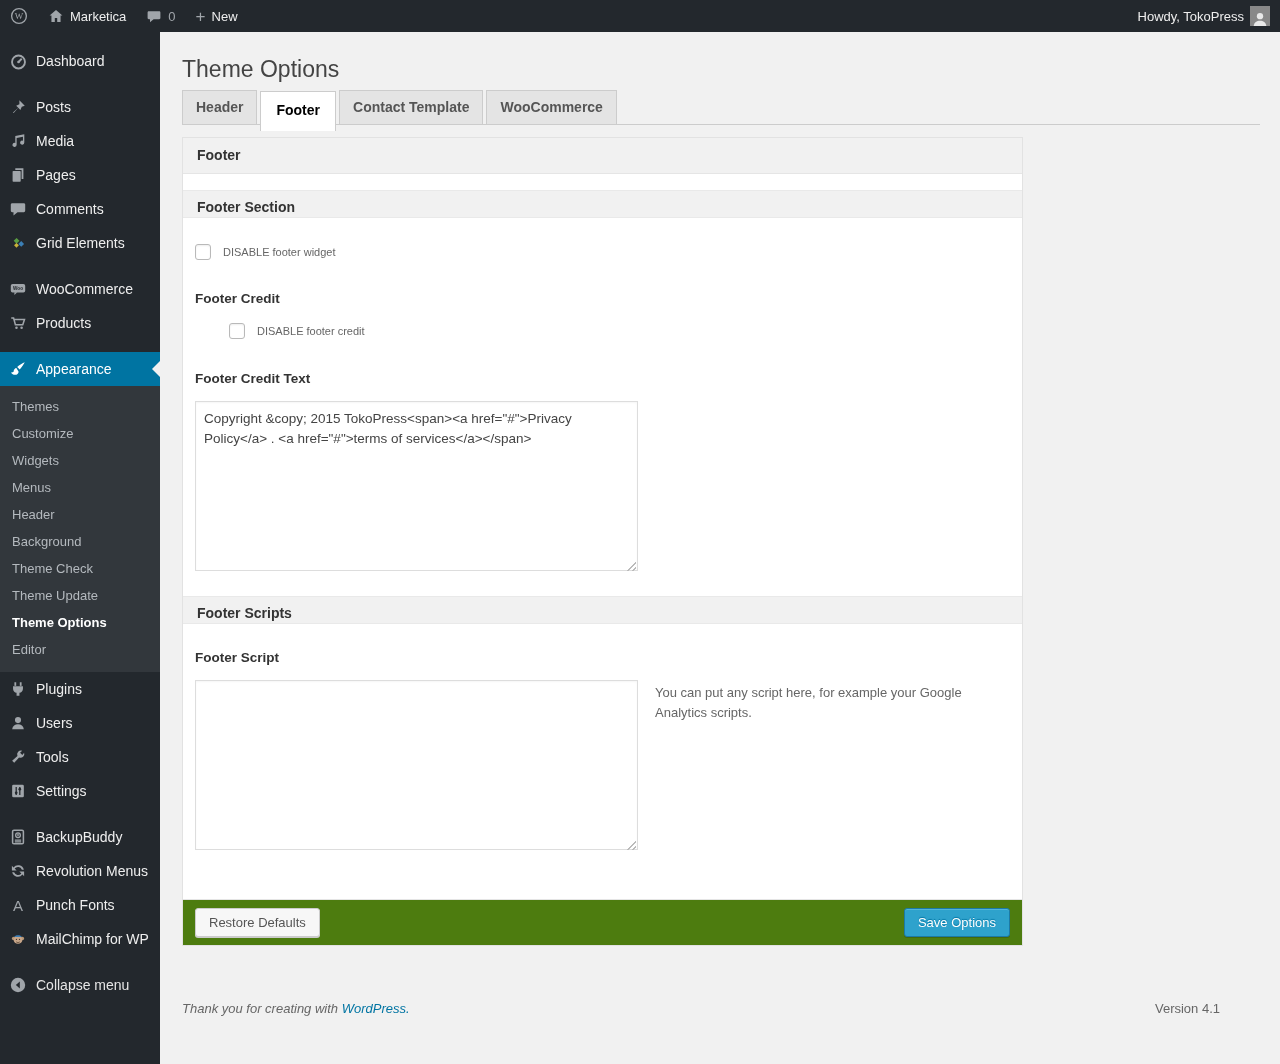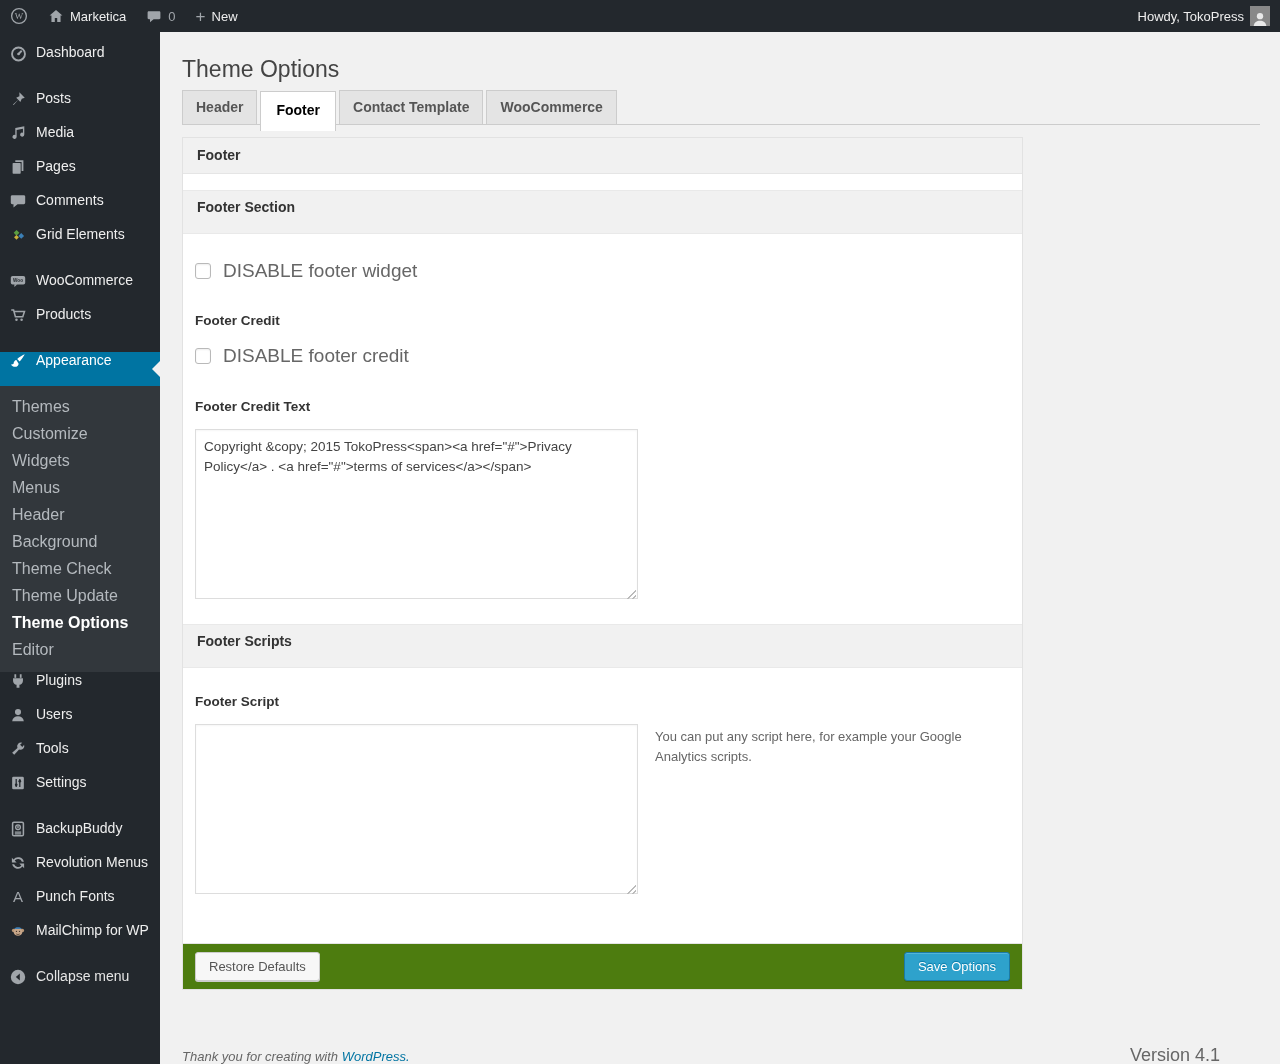--- a/index.html
+++ b/index.html
@@ -11,66 +11,66 @@
   #adminbar { position:absolute; top:0; left:0; right:0; height:32px; background:#23282d; display:flex; justify-content:space-between; z-index:60; }
   .ab-side { display:flex; align-items:stretch; }
   .ab-item { display:flex; align-items:center; gap:6px; padding:0 10px; color:#eee; font-size:13px; cursor:pointer; }
   .ab-icon { color:#a0a5aa; display:flex; align-items:center; }
   .ab-count { color:#a0a5aa; }
   .ab-plus { color:#a0a5aa; font-size:17px; font-weight:400; line-height:1; }
   .avatar { width:20px; height:20px; background:#888; display:flex; align-items:flex-end; justify-content:center; overflow:hidden; }
 
   
   #sidebar { position:absolute; top:32px; left:0; width:160px; bottom:0; background:#23282d; padding-top:12px; }
-  .menu-item { display:flex; align-items:flex-start; height:34px; color:#eee; font-size:14px; cursor:pointer; }
+  .menu-item { display:flex; align-items:center; height:34px; color:#eee; font-size:14px; cursor:pointer; }
   .menu-icon { width:36px; display:flex; justify-content:center; color:#a0a5aa; flex:none; }
   .menu-sep { height:12px; }
   .menu-item.active { background:#0074a2; color:#fff; position:relative; }
   .menu-item.active .menu-icon { color:#fff; }
   .menu-item.active::after { content:""; position:absolute; right:0; top:50%; margin-top:-8px; border:8px solid transparent; border-right-color:#f1f1f1; }
   .submenu { background:#32373c; padding:7px 0 9px; }
-  .sub-item { padding:7px 12px 7px 12px; font-size:16px; color:#b4b9be; cursor:pointer; line-height:13px; }
+  .sub-item { padding:7px 12px 7px 12px; font-size:13px; color:#b4b9be; cursor:pointer; line-height:13px; }
   .sub-item.current { color:#fff; font-weight:700; }
   .glyph-icon { font-size:14px; color:#a0a5aa; font-style:normal; }
 
   
   #content { position:absolute; left:160px; top:32px; right:0; bottom:0; padding:0 20px 0 22px; }
   h1.page-title { font-size:23px; font-weight:400; color:#444; padding:23px 0 3px; line-height:29px; }
 
   .nav-tabs { border-bottom:1px solid #ccc; padding-top:9px; display:flex; align-items:flex-end; height:38px; }
   .nav-tab { background:#e4e4e4; border:1px solid #ccc; border-bottom:none; color:#555; font-size:14px; font-weight:600; padding:7px 13px 8px; margin-right:3px; cursor:pointer; line-height:1.3; }
   .nav-tab.active { background:#fff; color:#000; font-weight:700; padding:9px 15px 12px; margin-bottom:-7px; position:relative; z-index:2; }
 
   
   .panel { width:841px; background:#fff; border:1px solid #e2e2e2; margin-top:12px; }
   .group-bar { height:36px; line-height:35px; background:#f1f1f1; border-bottom:1px solid #e5e5e5; padding:0 14px; font-size:14px; font-weight:600; color:#333; }
   .panel-gap { height:16px; background:#fff; }
-  .section-bar { height:44px; line-height:32px; background:#f1f1f1; border-top:1px solid #e9e9e9; border-bottom:1px solid #e9e9e9; padding:0 14px; font-size:14px; font-weight:600; color:#333; }
+  .section-bar { height:28px; line-height:32px; background:#f1f1f1; border-top:1px solid #e9e9e9; border-bottom:1px solid #e9e9e9; padding:0 14px; font-size:14px; font-weight:600; color:#333; }
   .section-body { padding:26px 14px 22px 12px; background:#fff; }
   .field-label { font-size:13.5px; font-weight:700; color:#333; margin-bottom:17px; }
   .check-row { display:flex; align-items:center; gap:12px; margin-bottom:31px; }
   input[type=checkbox] { appearance:none; -webkit-appearance:none; width:16px; height:16px; border:1px solid #b9b9b9; border-radius:3px; background:#fff; cursor:pointer; box-shadow:inset 0 1px 2px rgba(0,0,0,.07); }
-  .check-label { font-size:19px; color:#666; cursor:pointer; }
+  .check-label { font-size:11px; color:#666; cursor:pointer; }
   .ta-wrap { position:relative; width:443px; }
   textarea { width:443px; height:170px; border:1px solid #ddd; background:#fff; resize:none; font-family:"Liberation Sans",sans-serif; font-size:13.5px; color:#444; padding:7px 8px; line-height:1.45; outline:none; box-shadow:inset 0 1px 2px rgba(0,0,0,.04); }
   .resize-handle { position:absolute; right:2px; bottom:3px; width:11px; height:11px; background:repeating-linear-gradient(135deg, transparent 0 2px, #bbb 2px 3.5px); clip-path:polygon(100% 0, 100% 100%, 0 100%); cursor:nwse-resize; }
   .field-row { display:flex; align-items:flex-start; }
   .helper { font-size:13px; color:#666; width:310px; margin-left:17px; margin-top:3px; line-height:1.55; }
   .mb15 { margin-bottom:15px; }
 
   .panel-footer { background:#4d7c0f; border-top:1px solid #e5e5e5; padding:9px 12px; display:flex; justify-content:space-between; align-items:center; height:46px; }
   .btn { font-size:13px; border-radius:3px; padding:5px 13px; cursor:pointer; line-height:1.35; }
   .btn-secondary { background:#f7f7f7; border:1px solid #ccc; color:#555; box-shadow:0 1px 0 #ccc; }
   .btn-primary { background:#2ea2cc; border:1px solid #1b7aa6; color:#fff; box-shadow:inset 0 1px 0 rgba(120,200,230,.5), 0 1px 0 rgba(0,0,0,.15); text-shadow:0 -1px 1px #0074a2; }
 
   
   .page-footer { width:1038px; margin-top:55px; display:flex; justify-content:space-between; align-items:baseline; }
   .thanks { font-style:italic; color:#666; font-size:13px; }
   .thanks a { color:#0074a2; text-decoration:none; font-style:italic; }
-  .version { color:#666; font-size:18px; }
+  .version { color:#666; font-size:13px; }
 </style>
 </head>
 <body>
 
 <div id="adminbar">
   <div class="ab-side">
     <div class="ab-item">
       <span class="ab-icon">
         <svg width="18" height="18" viewBox="0 0 20 20">
             <circle cx="10" cy="10" r="8.2" fill="none" stroke="currentColor" stroke-width="1.5"></circle>
@@ -330,21 +330,21 @@
 
     <div class="section-bar">Footer Section</div>
 
     <div class="section-body">
       <div class="check-row">
         <input type="checkbox" style="">
         <span class="check-label">DISABLE footer widget</span>
       </div>
 
       <div class="field-label">Footer Credit</div>
-      <div class="check-row" style="margin-bottom:32px;">
+      <div class="check-row" style="margin-bottom:32px;margin-left:34px;">
         <input type="checkbox" style="">
         <span class="check-label">DISABLE footer credit</span>
       </div>
 
       <div class="field-label mb15">Footer Credit Text</div>
       <div class="ta-wrap">
         <textarea style="">Copyright &amp;copy; 2015 TokoPress&lt;span&gt;&lt;a href="#"&gt;Privacy Policy&lt;/a&gt; . &lt;a href="#"&gt;terms of services&lt;/a&gt;&lt;/span&gt;</textarea>
         <span class="resize-handle"></span>
       </div>
     </div>

